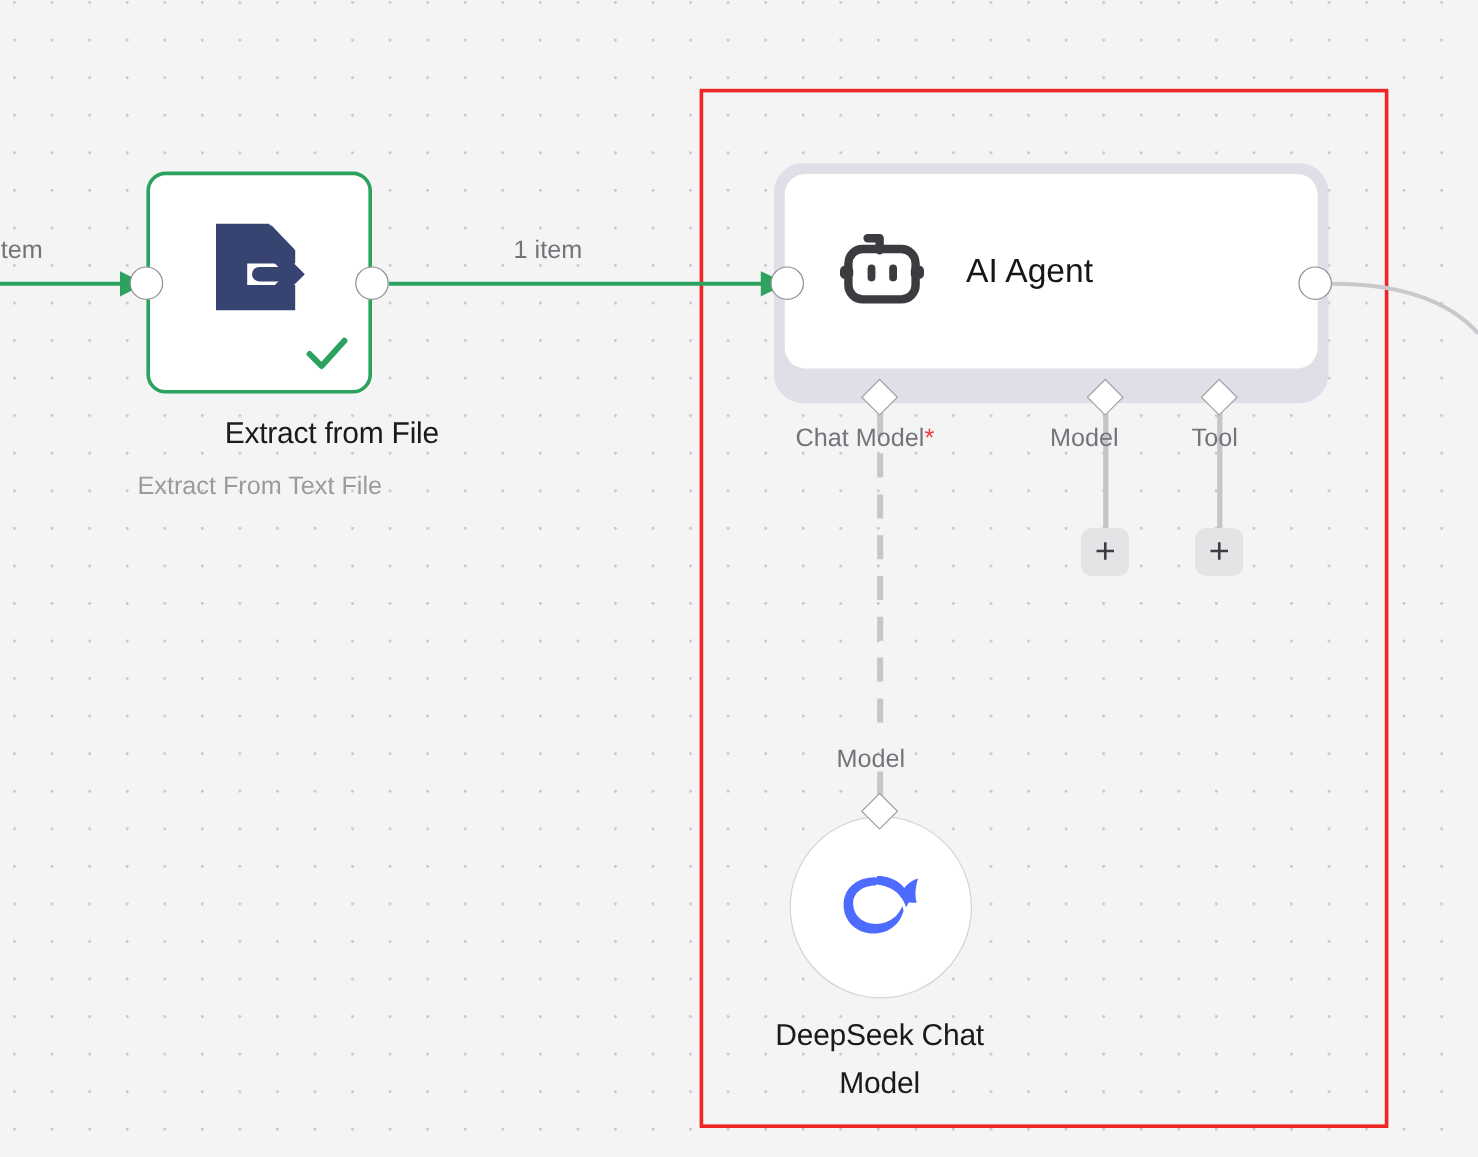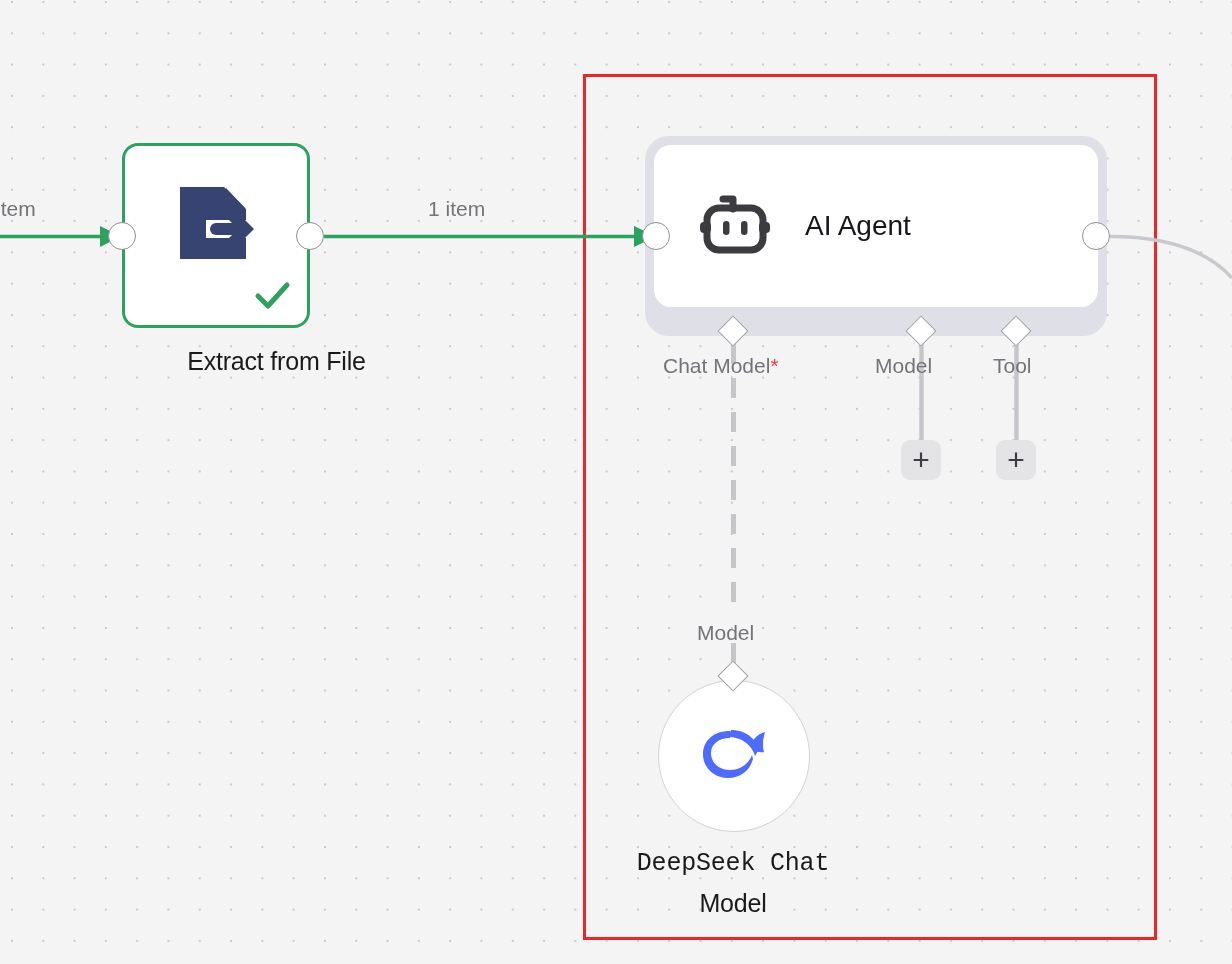--- a/index.html
+++ b/index.html
@@ -260,20 +260,21 @@
       <svg width="40" height="34" viewBox="0 0 40 34">
         <path d="M5,17 L15,27 L34,6" stroke="#2ba25e" stroke-width="5" fill="none" stroke-linecap="round" stroke-linejoin="round"></path>
       </svg>
     </span>
   </div>
 
   <div class="endpoint" style="left:108px; top:222px;"></div>
   <div class="endpoint" style="left:296px; top:222px;"></div>
 
   <div class="node-title" style="left:14px; top:348px; width:433px;padding-left:46px;">Extract from File</div>
+  <div class="node-subtitle" style="left:0px; top:394px; width:433px;">Extract From Text File</div>
 
   <div id="node-agent-halo"></div>
   <div id="node-agent">
     <span class="robot-icon">
       <svg width="70" height="62" viewBox="0 0 70 62">
 
         <path d="M23,6 L33,6 L33,16" stroke="#3b3b40" stroke-width="7" fill="none" stroke-linecap="round" stroke-linejoin="round"></path>
 
         <rect x="0" y="29" width="11" height="11" rx="4" fill="#3b3b40"></rect>
         <rect x="59" y="29" width="11" height="11" rx="4" fill="#3b3b40"></rect>
@@ -317,16 +318,16 @@
         <path d="M50,21 C53,14 58,9 65,7 C63,14 62,21 64,27
                  C58,28 53,26 50,21 Z" fill="#4d6bfe"></path>
 
         <path d="M30,31 C33,29 37,30 39,33 C36,35 32,34 30,31 Z" fill="#ffffff"></path>
       </svg>
     </span>
   </div>
 
   <div class="diamond" style="left:722px; top:665px;"></div>
 
-  <div class="node-title" style="left:533px; top:850px; width:400px;font-family:Liberation Mono, monospace;">DeepSeek Chat</div>
+  <div class="node-title" style="left:533px; top:850px; width:400px;">DeepSeek Chat</div>
   <div class="node-title" style="left:533px; top:890px; width:400px;">Model</div>
 
 </div>
 
 </body></html>

